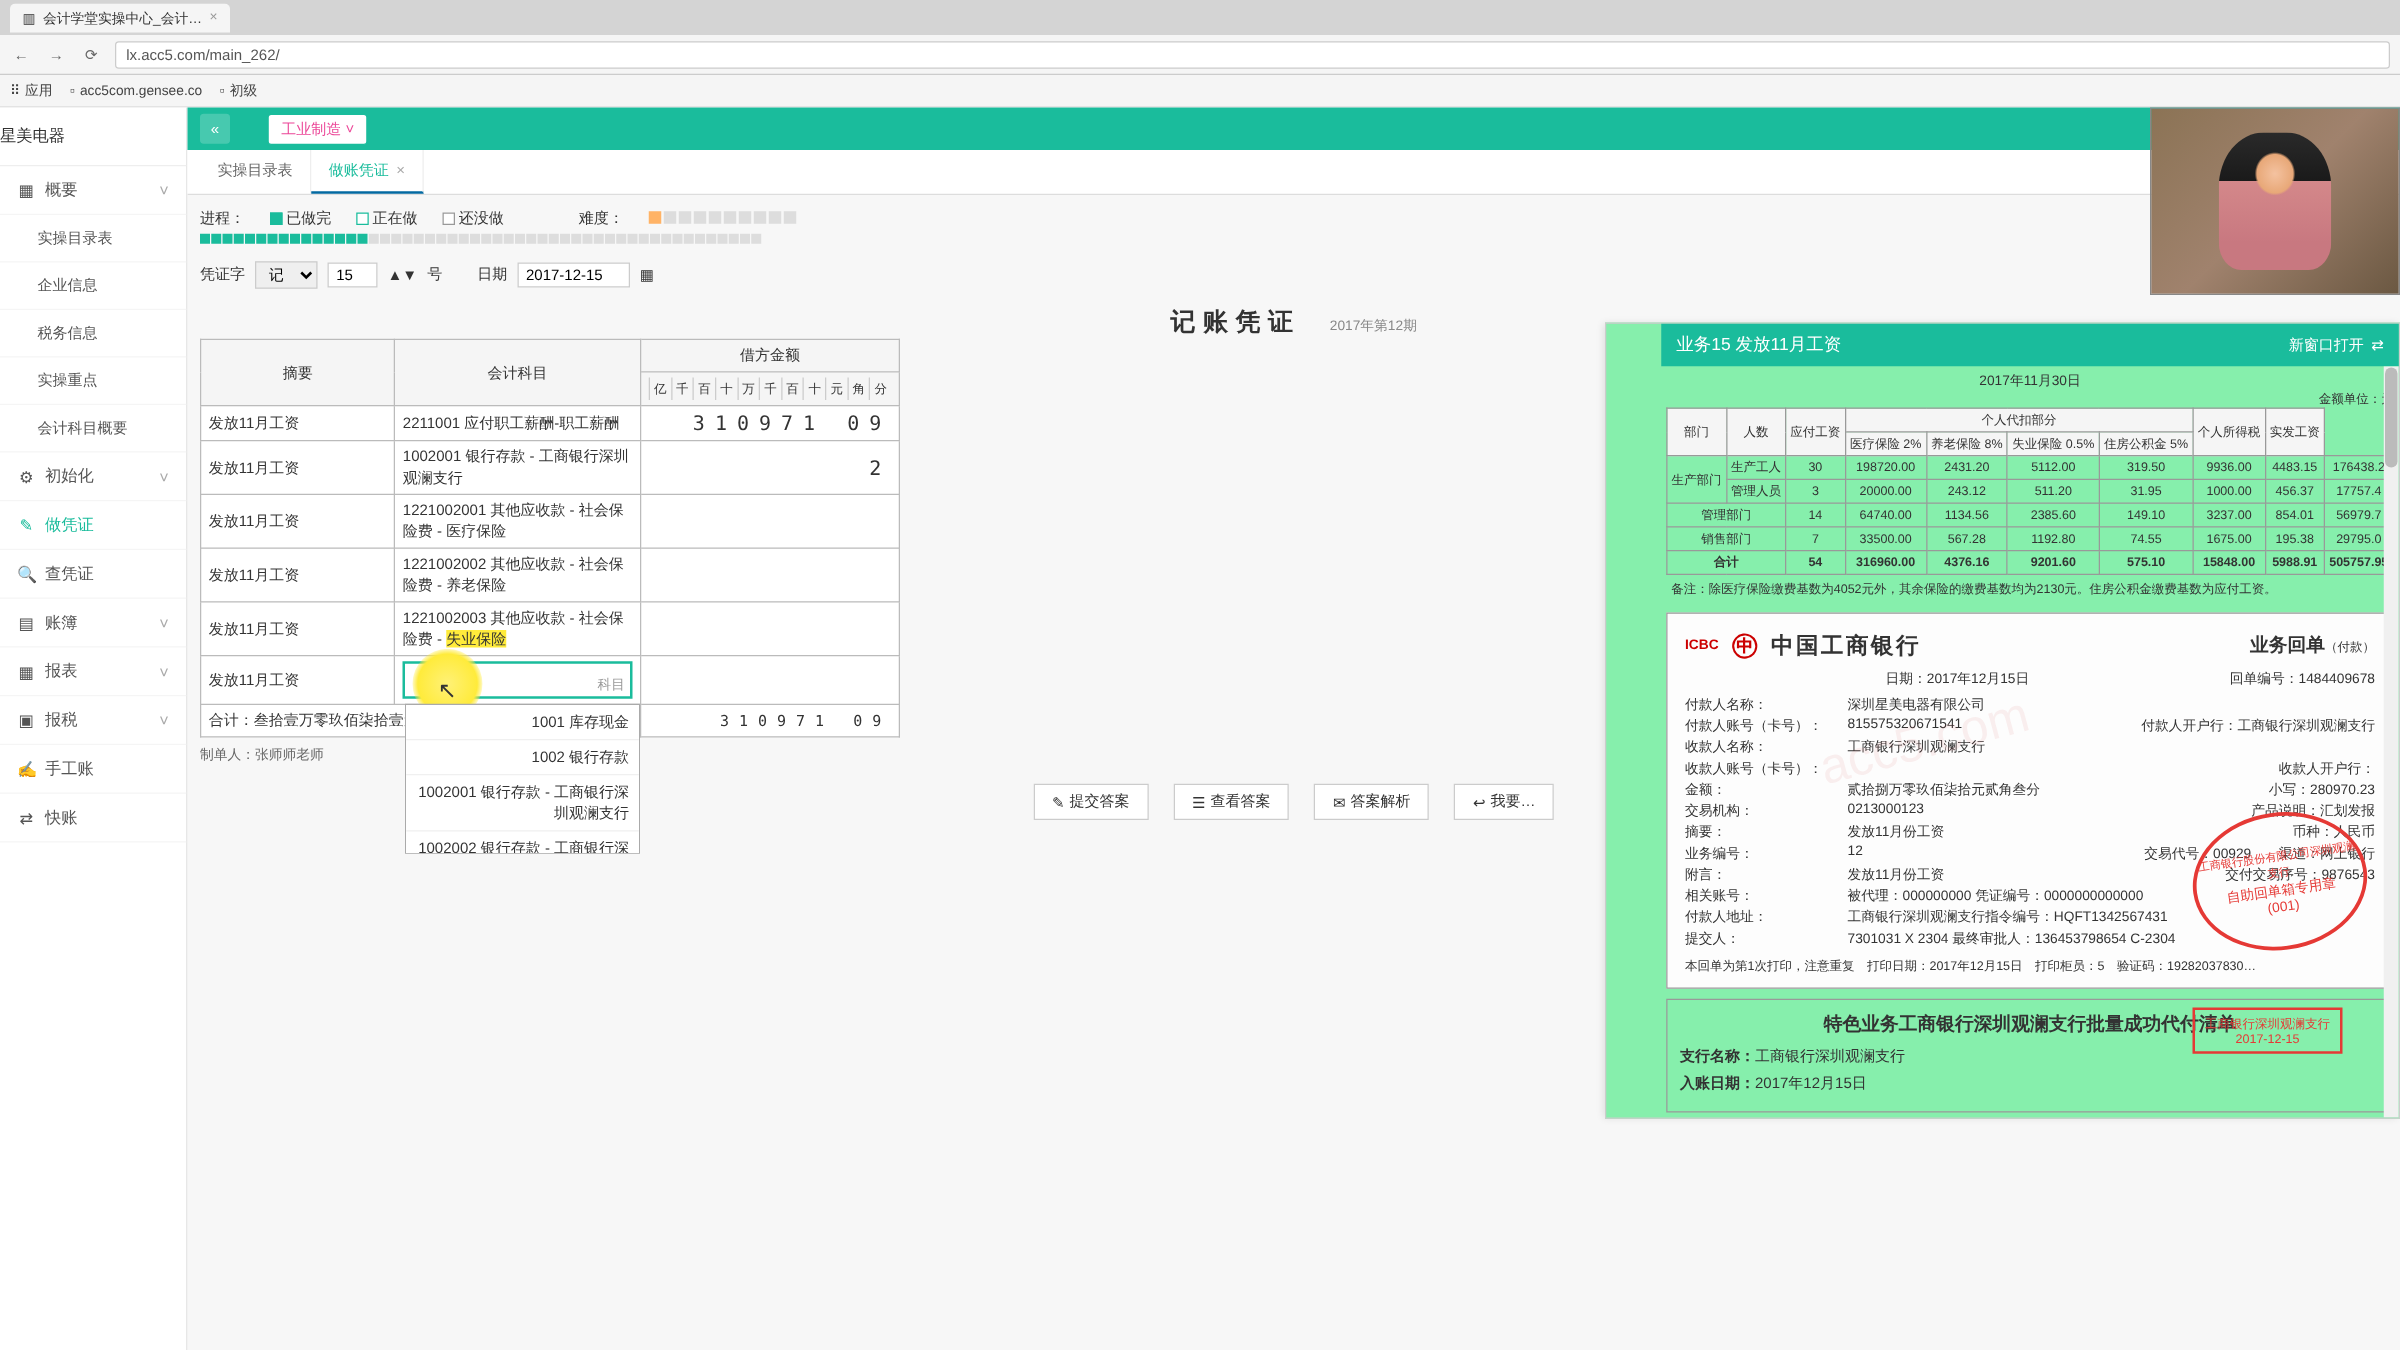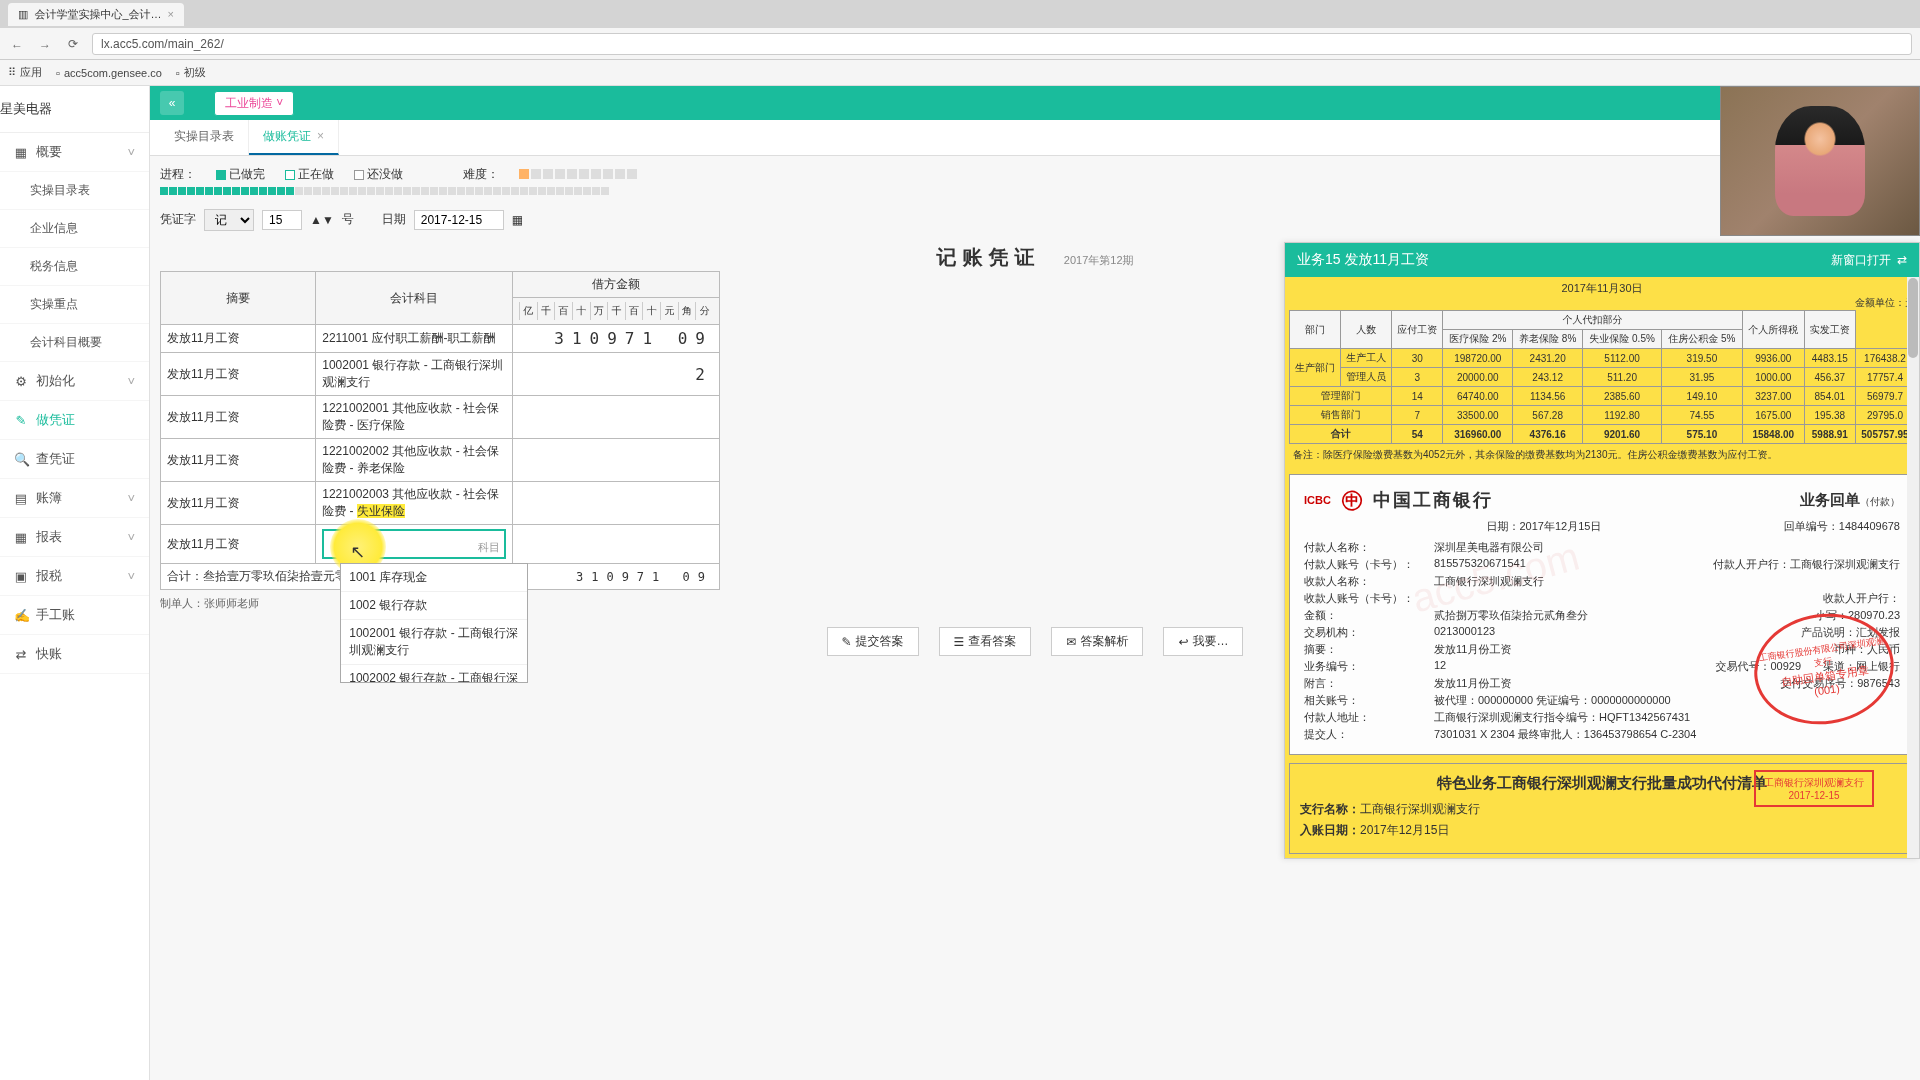--- a/index.html
+++ b/index.html
@@ -70,30 +70,30 @@
 .vt-amount { width:200px; letter-spacing:8px; text-align:right; font-size:16px; font-family:monospace; padding-right:10px; }
 .amt-head-cells { display:flex; font-size:10px; }
 .amt-head-cells span { flex:1; text-align:center; border-left:1px solid #ccc; padding:2px 0; }
 .active-cell { position:relative; }
 .active-input { border:2px solid #1abc9c; background:#fff; padding:4px; width:100%; height:30px; position:relative; }
 .hl-circle { position:absolute; width:56px; height:56px; background:radial-gradient(circle,#fff176 0%,#ffeb3b 60%,transparent 75%); border-radius:50%; left:6px; top:-12px; z-index:5; }
 .cursor-arrow { position:absolute; left:26px; top:10px; z-index:6; font-size:18px; }
 .cell-hint { position:absolute; right:4px; bottom:2px; font-size:11px; color:#999; }
 .highlight-text { background:#ffeb3b; }
 
-.dropdown { position:absolute; left:16px; top:32px; width:188px; background:#fff; border:1px solid #aaa; z-index:20; max-height:120px; overflow-y:auto; }
+.dropdown { position:absolute; left:0; top:32px; width:188px; background:#fff; border:1px solid #aaa; z-index:20; max-height:120px; overflow-y:auto;text-align:right; }
 .dd-item { padding:5px 8px; font-size:12px; cursor:pointer; border-bottom:1px solid #f0f0f0; }
 
 .total-row td { font-size:12px; }
 .maker-row { font-size:11px; color:#666; padding:6px 0; }
 .action-btns { display:flex; gap:20px; justify-content:center; margin-top:10px; }
 .act-btn { border:1px solid #ccc; background:#fff; padding:5px 14px; font-size:12px; display:flex; align-items:center; gap:4px; }
 
 
-.right-panel { position:absolute; right:0; top:156px; width:636px; background:#fde047; border:1px solid #ccc; box-shadow:-2px 0 6px rgba(0,0,0,.1); z-index:30; }
+.right-panel { position:absolute; right:0; top:172px; width:636px; background:#86efac; border:1px solid #ccc; box-shadow:-2px 0 6px rgba(0,0,0,.1); z-index:30;padding-left:44px; }
 .rp-header { background:#1abc9c; color:#fff; padding:8px 12px; display:flex; align-items:center; font-size:14px; }
 .rp-open { margin-left:auto; font-size:12px; display:flex; align-items:center; gap:6px; }
 .rp-body { padding:4px; max-height:610px; overflow-y:auto; font-size:11px; position:relative; }
 
 .salary-table { width:100%; border-collapse:collapse; font-size:10px; }
 .salary-table th, .salary-table td { border:1px solid #999; padding:2px 3px; text-align:center; }
 .salary-table th { background:#f5f5f5; font-weight:normal; }
 .note-row { font-size:10px; padding:4px; }
 
 .bank-receipt { border:1px solid #999; margin-top:8px; padding:10px 14px; position:relative; background:#fdfdfd; }
@@ -559,20 +559,21 @@
             </div>
             <div class="bank-row">
               <span class="lbl">付款人地址：</span>
               <span class="val">工商银行深圳观澜支行指令编号：HQFT1342567431</span>
             </div>
             <div class="bank-row">
               <span class="lbl">提交人：</span>
               <span class="val">7301031 X 2304 最终审批人：136453798654 C-2304</span>
             </div>
           </div>
+        <div style="margin-top:8px;font-size:10px">本回单为第1次打印，注意重复　打印日期：2017年12月15日　打印柜员：5　验证码：19282037830…</div>
         <div class="red-seal">
           <div style="font-size:9px">工商银行股份有限公司深圳观澜支行</div>
           <div>自助回单箱专用章</div>
           <div>(001)</div>
         </div>
       </div>
 
       <div class="batch-list">
         <div class="batch-title">特色业务工商银行深圳观澜支行批量成功代付清单</div>
         <div class="batch-row"><b>支行名称：</b><span>工商银行深圳观澜支行</span></div>

